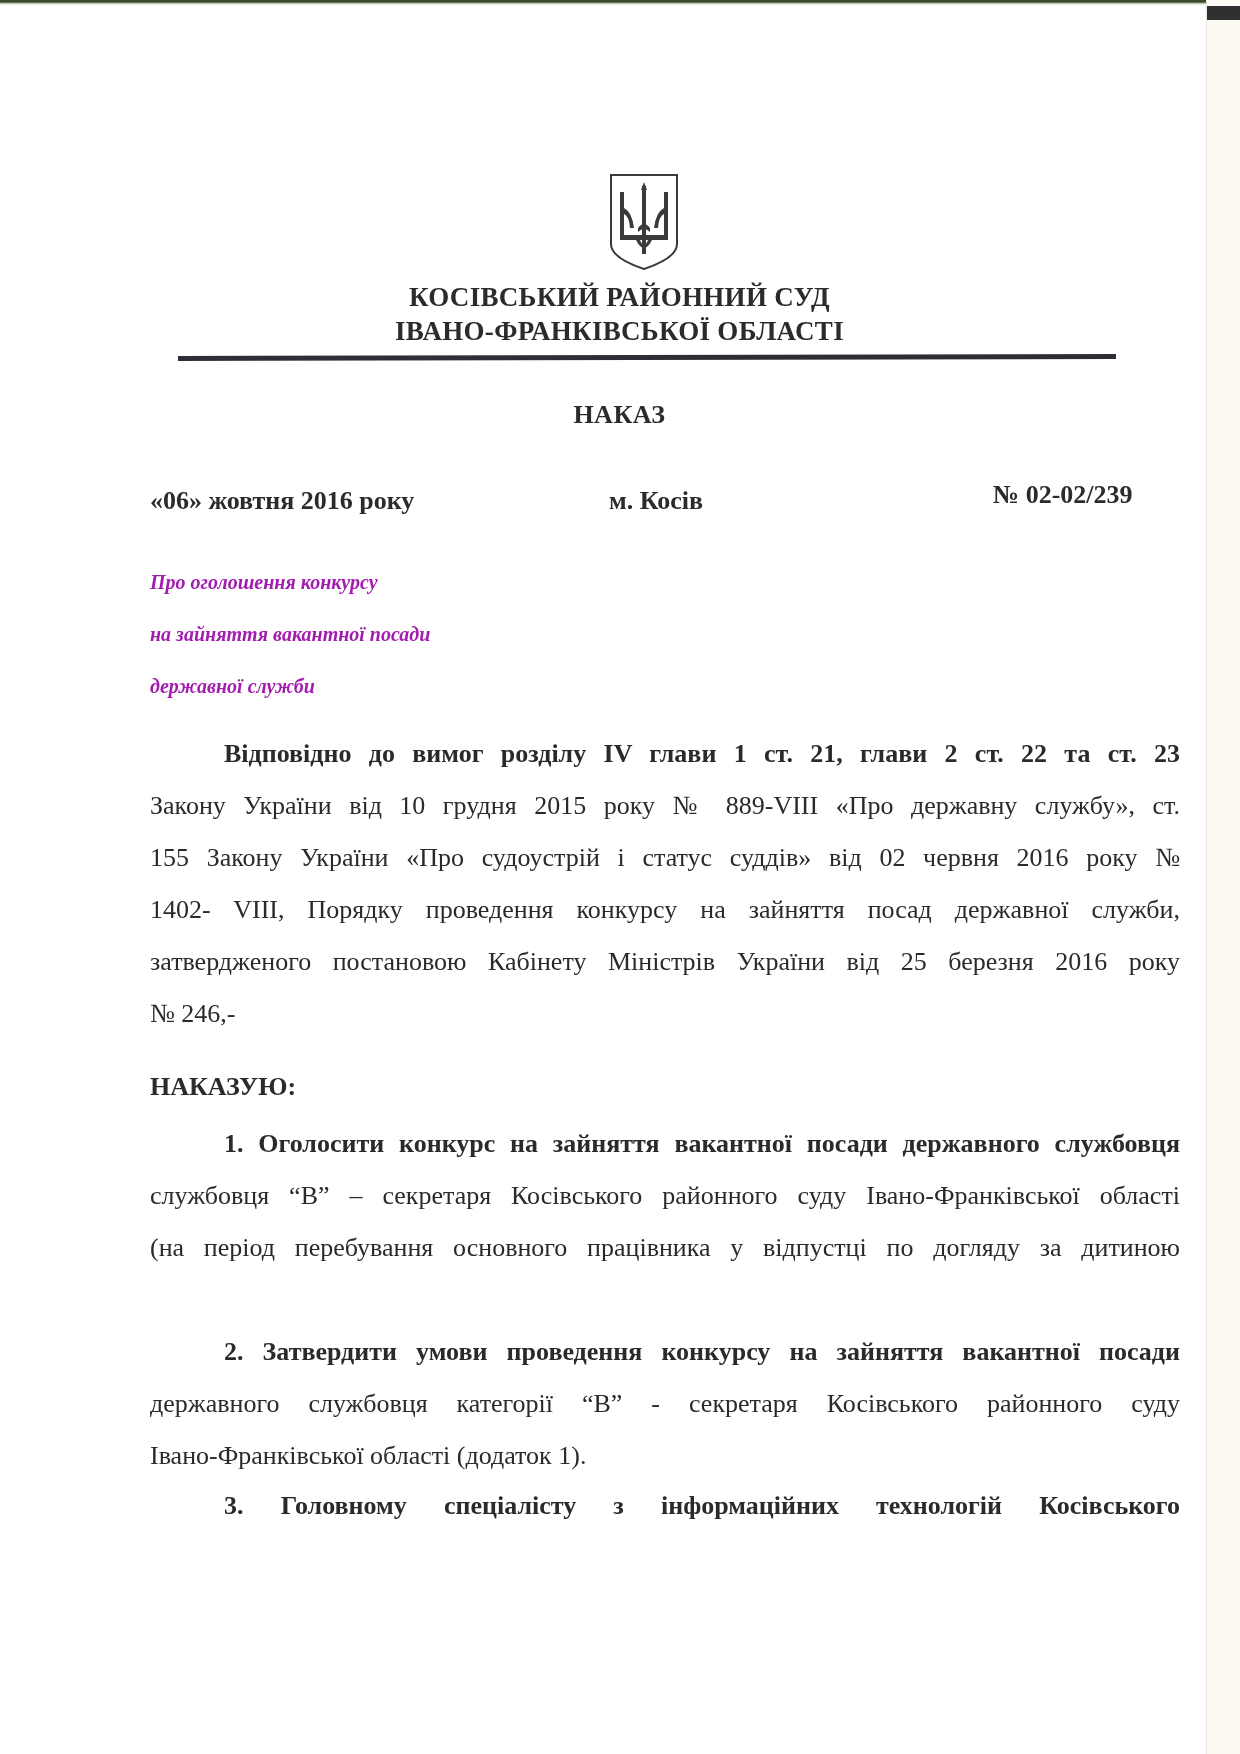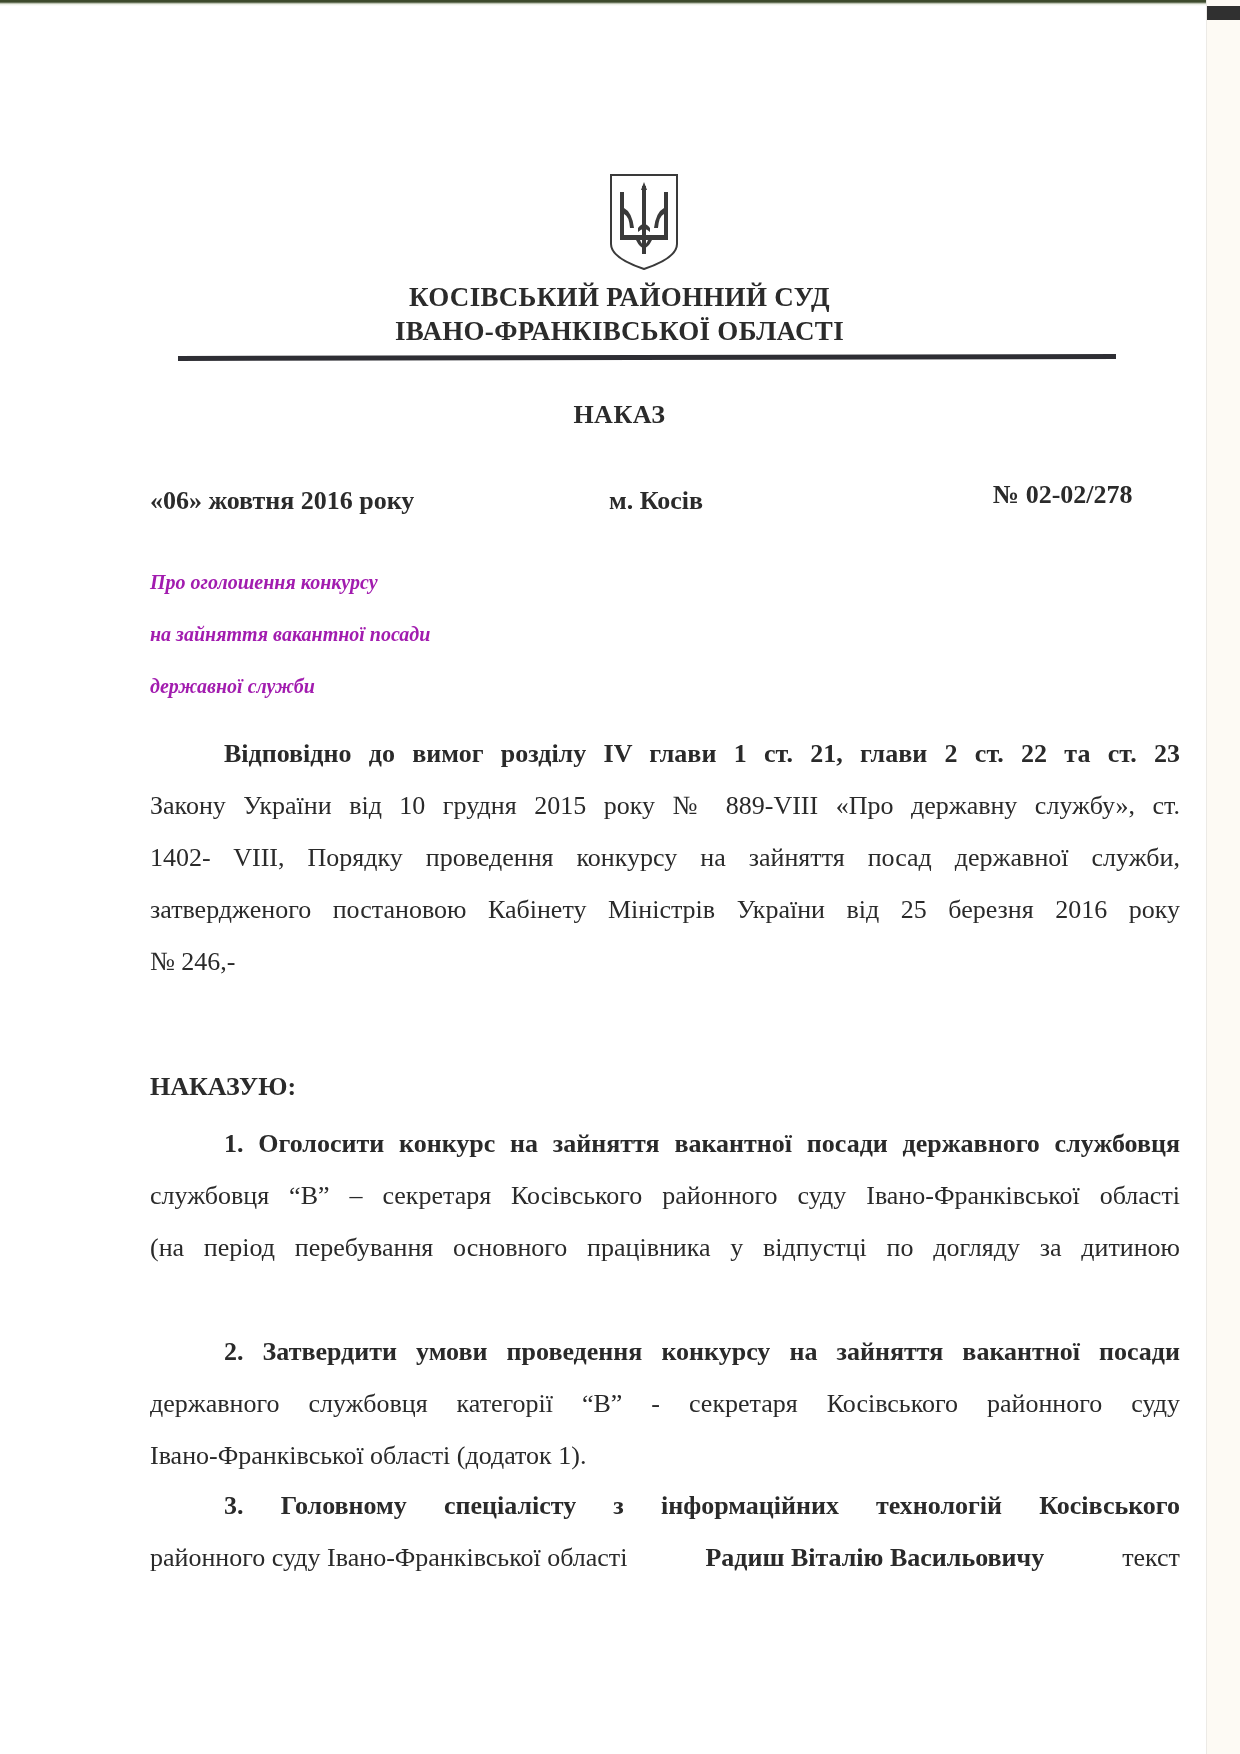--- a/index.html
+++ b/index.html
@@ -166,31 +166,32 @@
     <div>КОСІВСЬКИЙ РАЙОННИЙ СУД</div>
     <div>ІВАНО-ФРАНКІВСЬКОЇ ОБЛАСТІ</div>
   </div>
 
   <div class="header-rule"></div>
 
   <div class="doc-type">НАКАЗ</div>
 
   <div class="meta-row meta-date">«06» жовтня 2016 року</div>
   <div class="meta-row meta-city">м. Косів</div>
-  <div class="meta-row meta-number">№ 02-02/278</div>
+  <div class="meta-row meta-number">№ 02-02/239</div>
 
   <div class="subject">
     <div>Про оголошення конкурсу</div>
     <div>на зайняття вакантної посади</div>
     <div>державної служби</div>
   </div>
 
   <div class="body-text preamble">
     <span class="line indent">Відповідно до вимог розділу IV глави 1 ст. 21, глави 2 ст. 22 та ст. 23</span>
     <span class="line">Закону України від 10 грудня 2015 року № 889-VIII «Про державну службу», ст.</span>
+    <span class="line">155 Закону України «Про судоустрій і статус суддів» від 02 червня 2016 року №</span>
     <span class="line">1402- VIII, Порядку проведення конкурсу на зайняття посад державної служби,</span>
     <span class="line">затвердженого постановою Кабінету Міністрів України від 25 березня 2016 року</span>
     <span class="line last">№ 246,-</span>
   </div>
 
   <div class="order-heading">НАКАЗУЮ:</div>
 
   <div class="body-text item1">
     <span class="line indent">1. Оголосити конкурс на зайняття вакантної посади державного службовця</span>
     <span class="line">службовця “В” – секретаря Косівського районного суду Івано-Франківської області</span>
@@ -198,20 +199,15 @@
   </div>
 
   <div class="body-text item2">
     <span class="line indent">2. Затвердити умови проведення конкурсу на зайняття вакантної посади</span>
     <span class="line">державного службовця категорії “В” - секретаря Косівського районного суду</span>
     <span class="line last">Івано-Франківської області (додаток 1).</span>
   </div>
 
   <div class="body-text item3">
     <span class="line indent">3. Головному спеціалісту з інформаційних технологій Косівського</span>
-    <div class="justify-line">
-      <span>районного суду Івано-Франківської області</span>
-      <span class="bold">Радиш Віталію Васильовичу</span>
-      <span>текст</span>
-    </div>
   </div>
 
 </div>
 
 </body></html>

